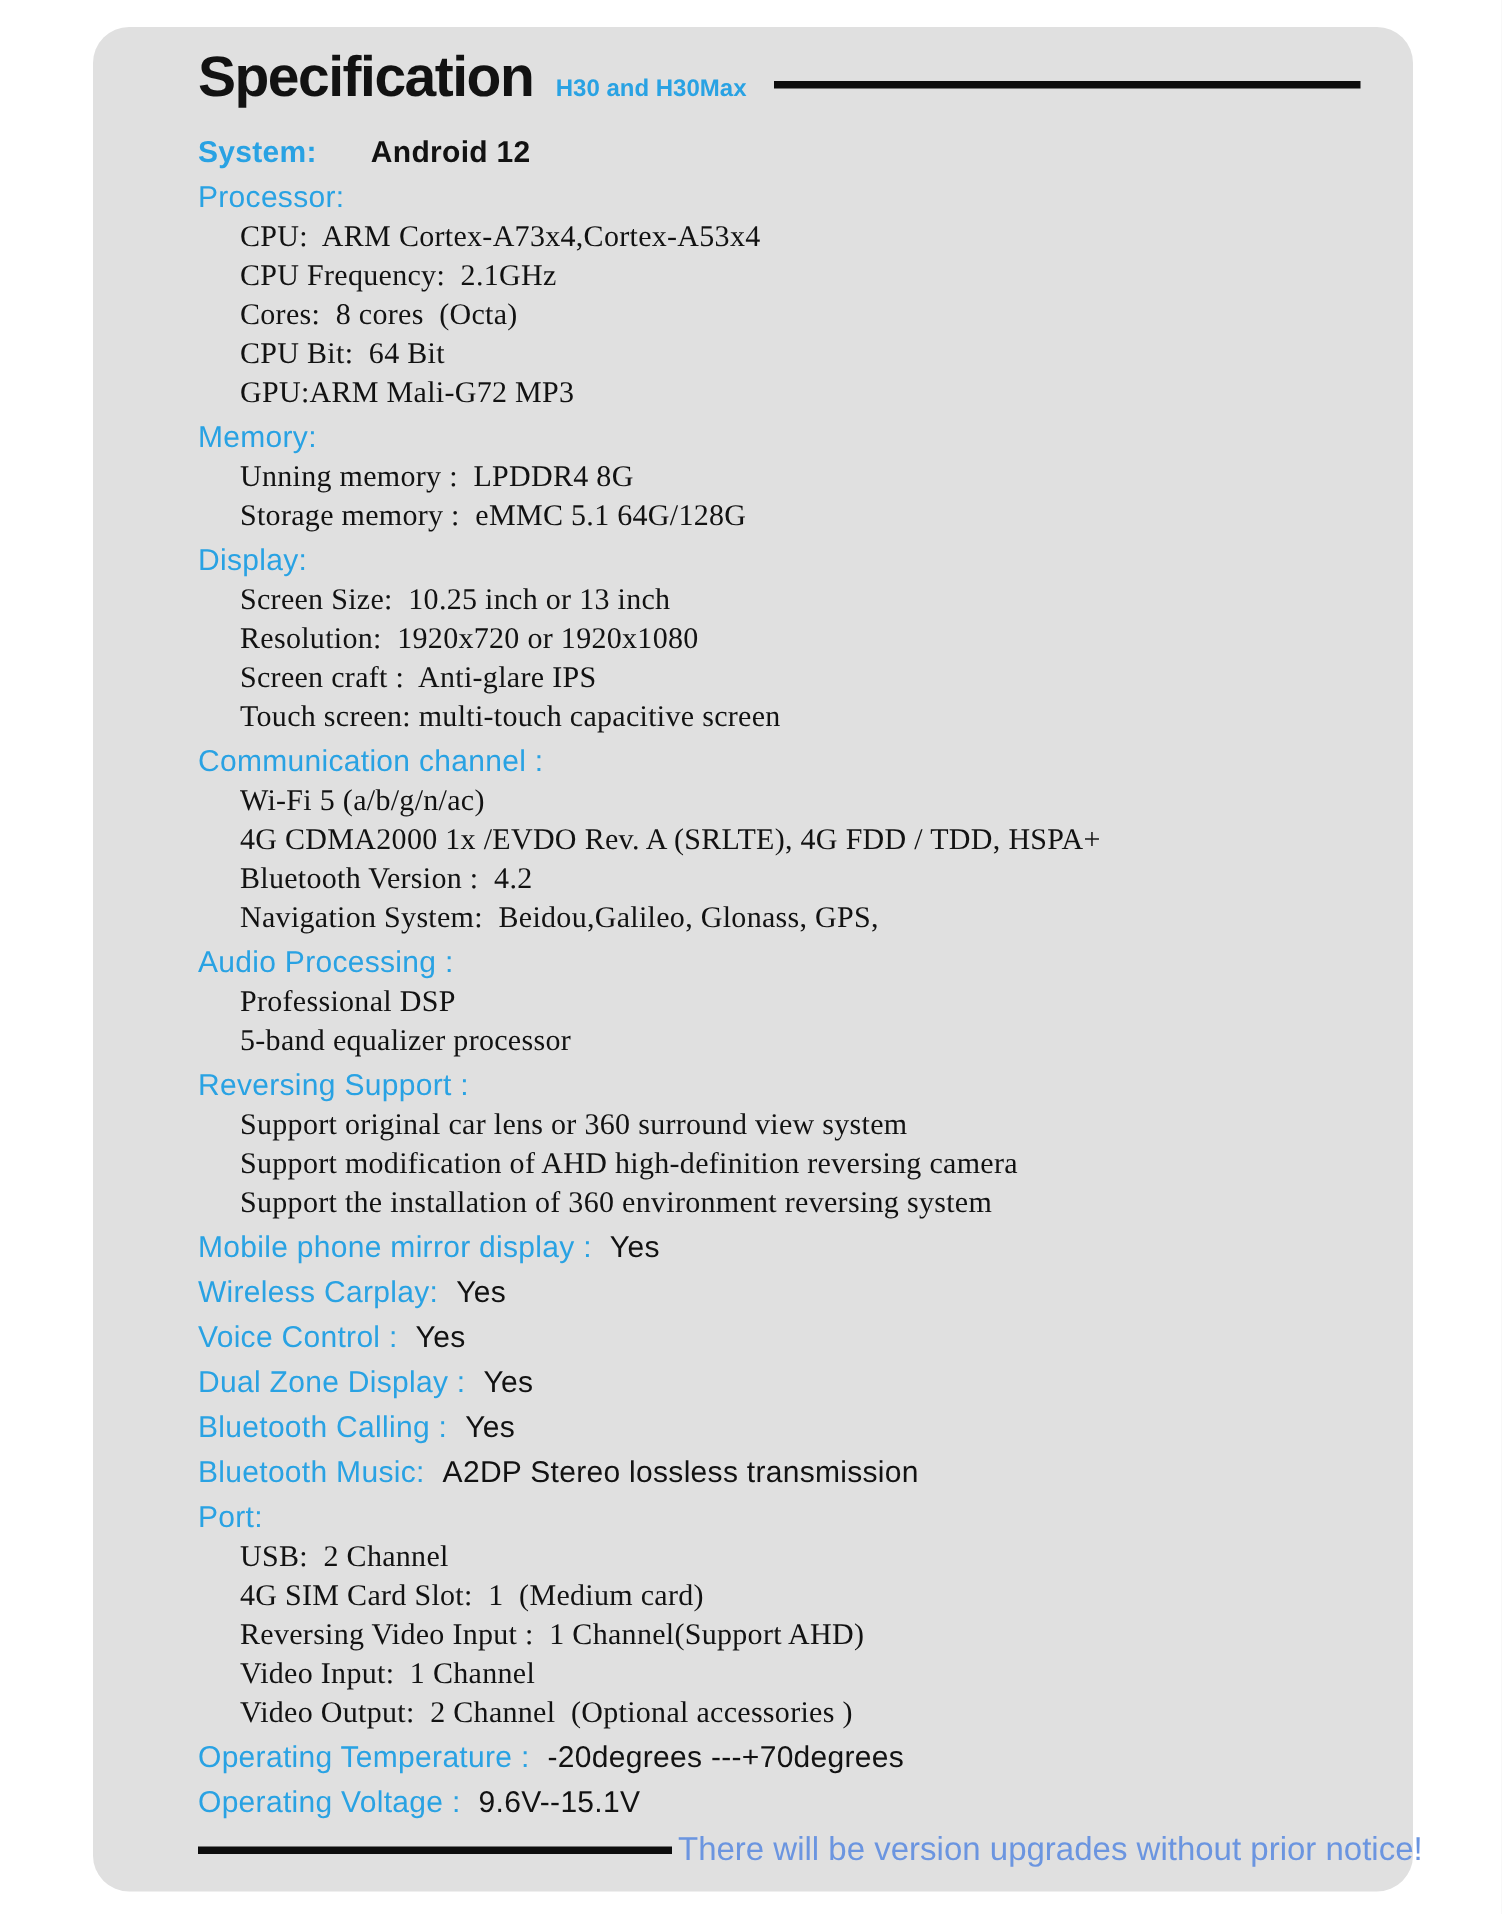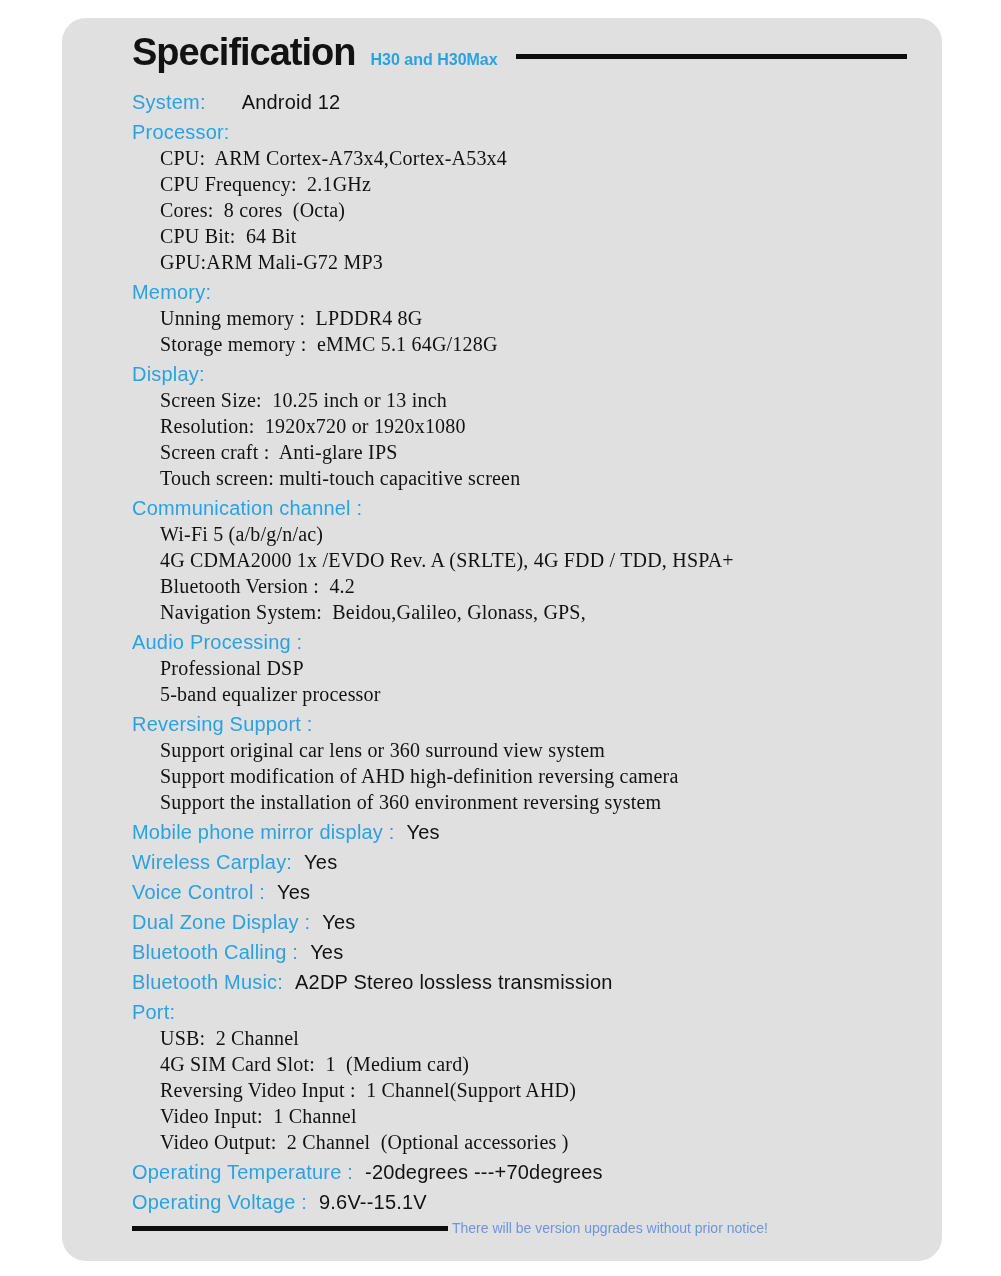--- a/index.html
+++ b/index.html
@@ -19,28 +19,28 @@
   }
   .content{padding:10px 0 0 70px;}
   .header{display:flex;align-items:baseline;}
   .title{font-size:38px;font-weight:700;color:var(--text);letter-spacing:-1px;line-height:48px;}
   .subtitle{font-size:16px;font-weight:600;color:var(--accent);margin-left:15px;}
   .header-rule{flex:1;height:5px;background:var(--rule);margin:0 35px 0 18px;
     align-self:center;transform:translateY(4px);}
   .rows{margin-top:13px;font-size:20px;letter-spacing:.2px;white-space:pre-wrap;}
   .row{line-height:26px;color:var(--text);}
   .row.kv{margin-top:4px;}
-  .rows .row.kv:first-child{margin-top:0;}
+  .rows .row.kv:first-child{margin-top:0;font-weight:bold;}
   .row .label{color:var(--accent);}
   .row .value{color:var(--text);margin-left:12px;}
   .row.wide .value{margin-left:36px;}
   .row.item{padding-left:28px;font-family:Liberation Serif, serif;}
   .footer{display:flex;align-items:center;margin-top:5px;margin-left:70px;}
   .footer-rule{width:316px;height:5px;background:var(--rule);flex:none;}
-  .notice{font-size:14px;color:var(--notice);margin-left:4px;white-space:nowrap;}
+  .notice{font-size:22px;color:var(--notice);margin-left:4px;white-space:nowrap;}
 </style>
 </head>
 <body>
 
 <div class="card">
   <div class="content">
     <div class="header">
       <span class="title">Specification</span>
       <span class="subtitle">H30 and H30Max</span>
       <div class="header-rule"></div>

